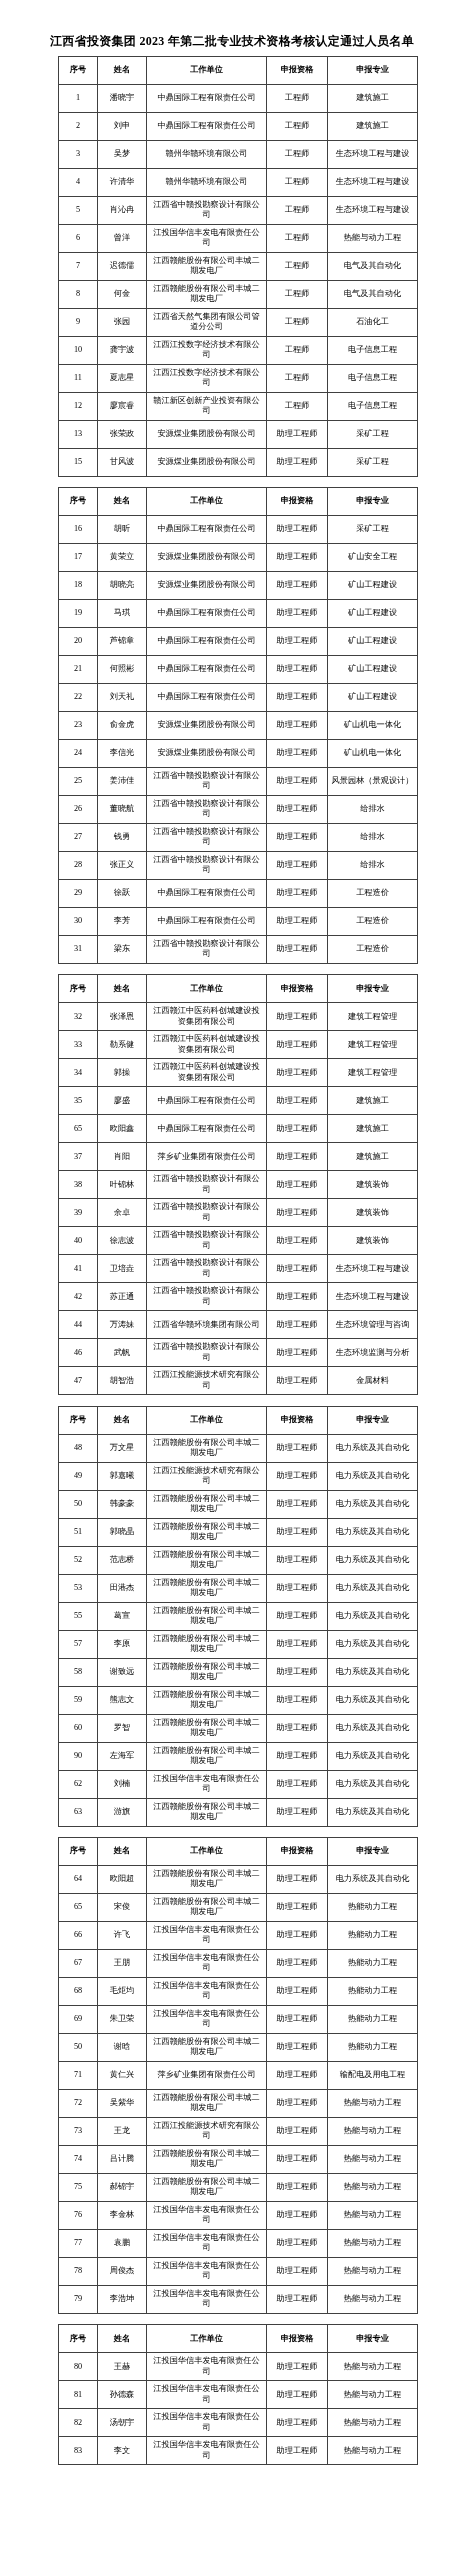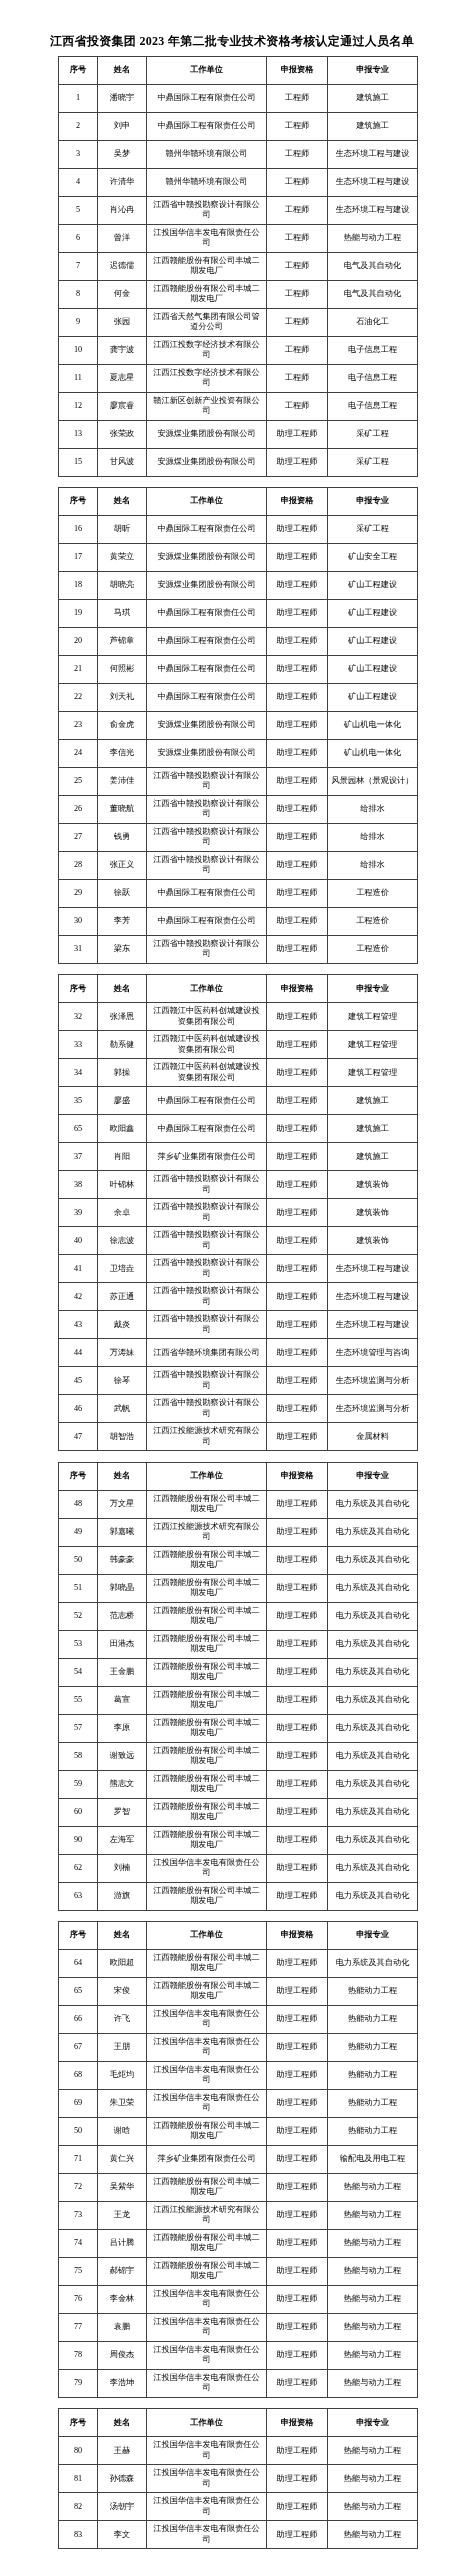--- a/index.html
+++ b/index.html
@@ -400,39 +400,25 @@
           <td class="cell-major">生态环境工程与建设</td>
         </tr>
         <tr>
           <td class="cell-index">42</td>
           <td class="cell-name">苏正通</td>
           <td class="cell-work-unit">江西省中赣投勘察设计有限公司</td>
           <td class="cell-qualification">助理工程师</td>
           <td class="cell-major">生态环境工程与建设</td>
         </tr>
         <tr>
-          <td class="cell-index">43</td>
-          <td class="cell-name">戴炎</td>
-          <td class="cell-work-unit">江西省中赣投勘察设计有限公司</td>
-          <td class="cell-qualification">助理工程师</td>
-          <td class="cell-major">生态环境工程与建设</td>
-        </tr>
-        <tr>
           <td class="cell-index">44</td>
           <td class="cell-name">万涛妹</td>
           <td class="cell-work-unit">江西省华赣环境集团有限公司</td>
           <td class="cell-qualification">助理工程师</td>
           <td class="cell-major">生态环境管理与咨询</td>
-        </tr>
-        <tr>
-          <td class="cell-index">45</td>
-          <td class="cell-name">徐琴</td>
-          <td class="cell-work-unit">江西省中赣投勘察设计有限公司</td>
-          <td class="cell-qualification">助理工程师</td>
-          <td class="cell-major">生态环境监测与分析</td>
         </tr>
         <tr>
           <td class="cell-index">46</td>
           <td class="cell-name">武帆</td>
           <td class="cell-work-unit">江西省中赣投勘察设计有限公司</td>
           <td class="cell-qualification">助理工程师</td>
           <td class="cell-major">生态环境监测与分析</td>
         </tr>
         <tr>
           <td class="cell-index">47</td>
@@ -492,27 +478,20 @@
         <tr>
           <td class="cell-index">52</td>
           <td class="cell-name">范志桥</td>
           <td class="cell-work-unit">江西赣能股份有限公司丰城二期发电厂</td>
           <td class="cell-qualification">助理工程师</td>
           <td class="cell-major">电力系统及其自动化</td>
         </tr>
         <tr>
           <td class="cell-index">53</td>
           <td class="cell-name">田港杰</td>
-          <td class="cell-work-unit">江西赣能股份有限公司丰城二期发电厂</td>
-          <td class="cell-qualification">助理工程师</td>
-          <td class="cell-major">电力系统及其自动化</td>
-        </tr>
-        <tr>
-          <td class="cell-index">54</td>
-          <td class="cell-name">王金鹏</td>
           <td class="cell-work-unit">江西赣能股份有限公司丰城二期发电厂</td>
           <td class="cell-qualification">助理工程师</td>
           <td class="cell-major">电力系统及其自动化</td>
         </tr>
         <tr>
           <td class="cell-index">55</td>
           <td class="cell-name">葛宣</td>
           <td class="cell-work-unit">江西赣能股份有限公司丰城二期发电厂</td>
           <td class="cell-qualification">助理工程师</td>
           <td class="cell-major">电力系统及其自动化</td>

